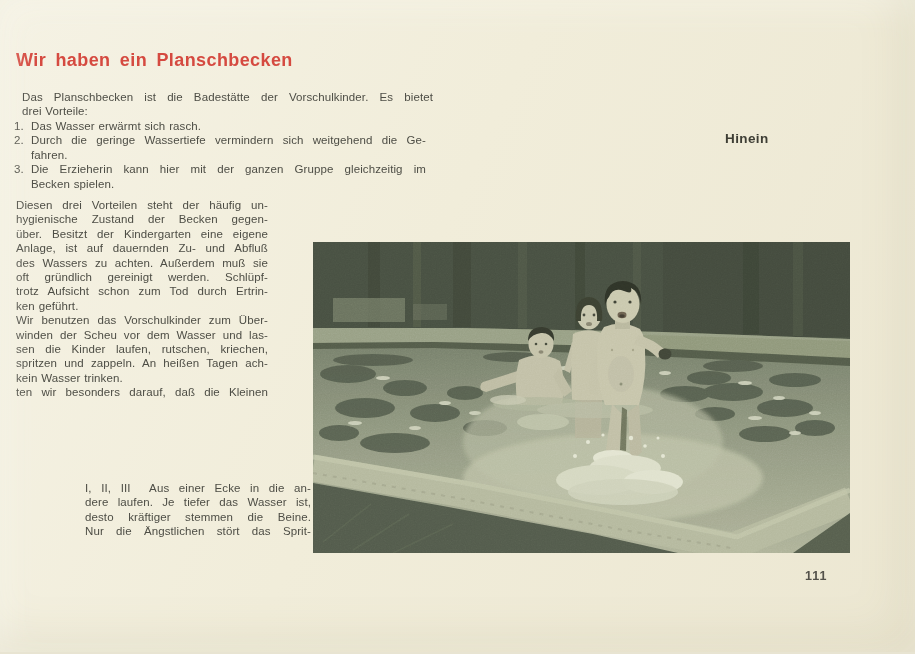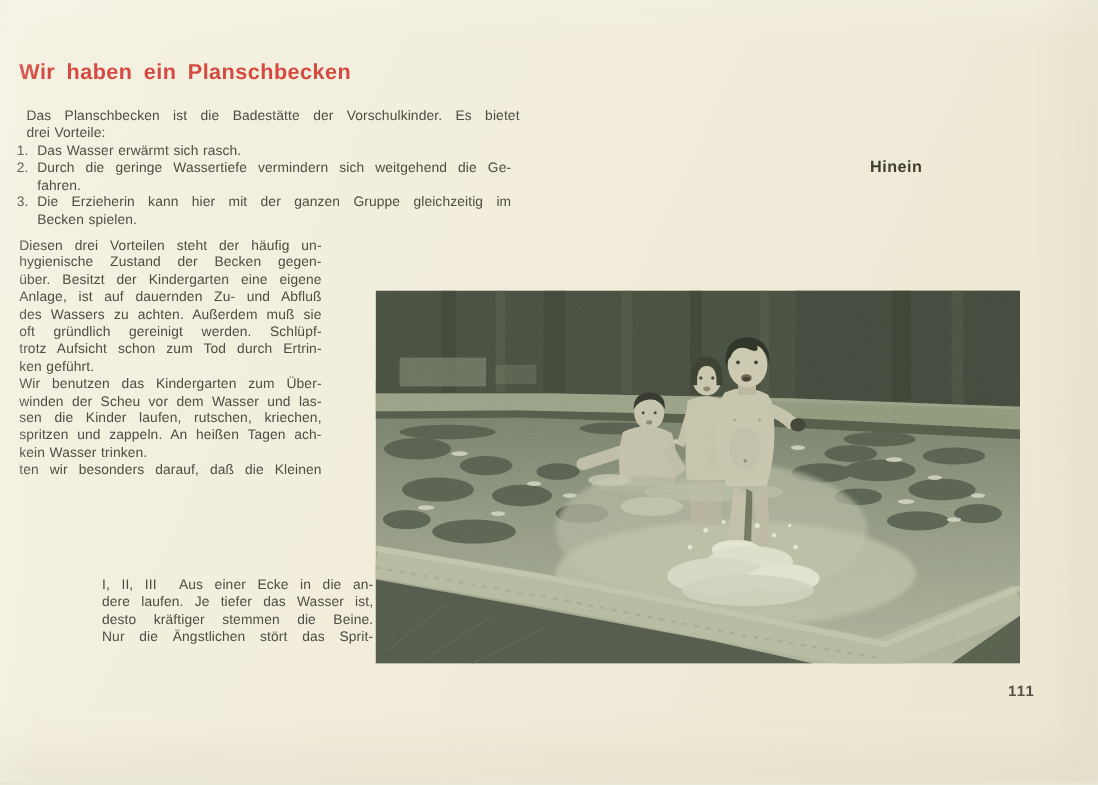--- a/index.html
+++ b/index.html
@@ -30,21 +30,21 @@
   }
   .adv-item{position:relative;padding-left:17px}
   .adv-num{position:absolute;left:0;top:0}
   .column{left:16px;top:198px;width:252px}
   .caption{left:85px;top:481px;width:226px}
   .margin-label{
     position:absolute;left:685px;top:131px;
     font-size:13.5px;font-weight:bold;color:#3e3e35;letter-spacing:.4px;margin-left:40px;
   }
   .pagenum{
-    position:absolute;left:840px;top:569px;
+    position:absolute;left:805px;top:569px;
     font-size:12.5px;font-weight:bold;color:#53514a;letter-spacing:1px;
   }
   .photo{position:absolute;left:313px;top:242px;width:537px;height:311px}
   .photo svg{display:block;width:100%;height:100%}
 </style>
 </head>
 <body>
 
 <div class="page">
 
@@ -83,21 +83,21 @@
         <div class="tline">Diesen drei Vorteilen steht der häufig un-</div>
         <div class="tline">hygienische Zustand der Becken gegen-</div>
         <div class="tline">über. Besitzt der Kindergarten eine eigene</div>
         <div class="tline">Anlage, ist auf dauernden Zu- und Abfluß</div>
         <div class="tline">des Wassers zu achten. Außerdem muß sie</div>
         <div class="tline">oft gründlich gereinigt werden. Schlüpf-</div>
         <div class="tline">trotz Aufsicht schon zum Tod durch Ertrin-</div>
         <div class="tline last">ken geführt.</div>
       </div>
     <div>
-        <div class="tline">Wir benutzen das Kindergarten zum Über-</div>
+        <div class="tline">Wir benutzen das Vorschulkinder zum Über-</div>
         <div class="tline">winden der Scheu vor dem Wasser und las-</div>
         <div class="tline">sen die Kinder laufen, rutschen, kriechen,</div>
         <div class="tline">spritzen und zappeln. An heißen Tagen ach-</div>
         <div class="tline last">kein Wasser trinken.</div>
         <div class="tline">ten wir besonders darauf, daß die Kleinen</div>
       </div>
   </div>
 
   <div class="margin-label">Hinein</div>
 

